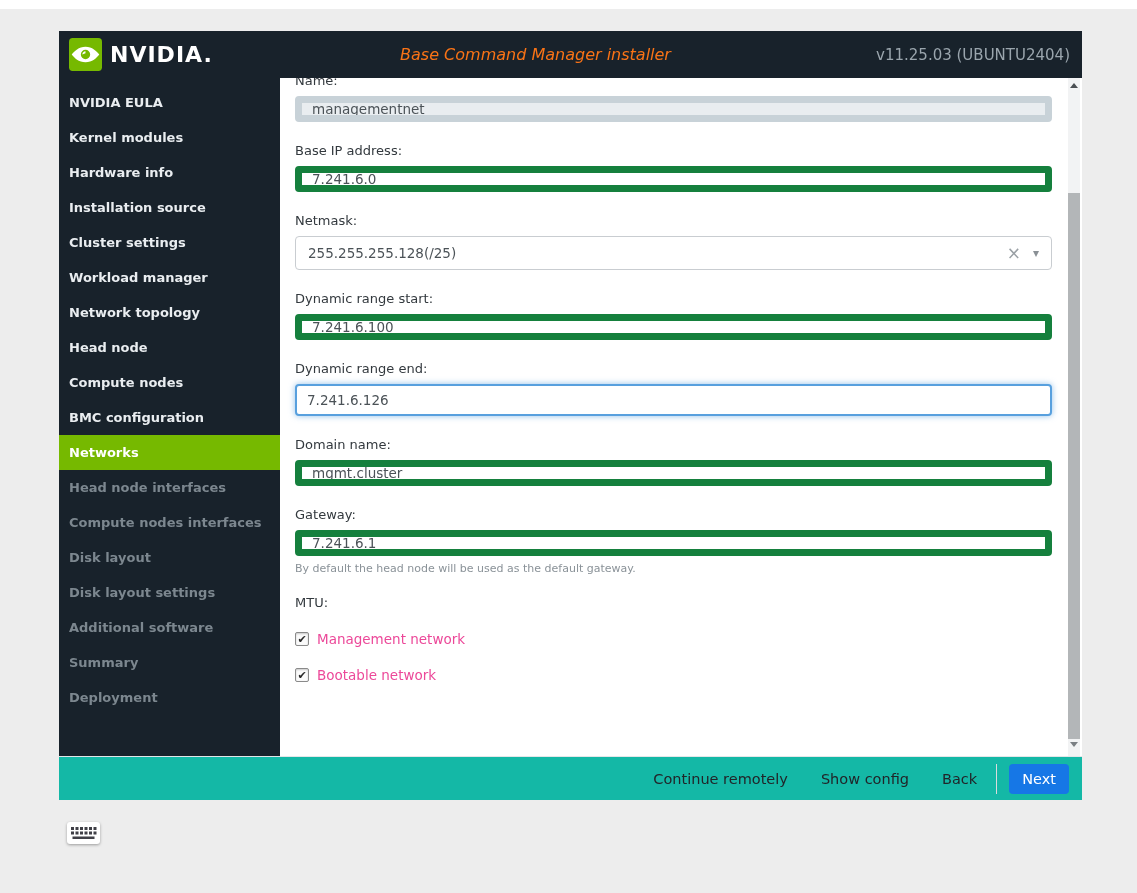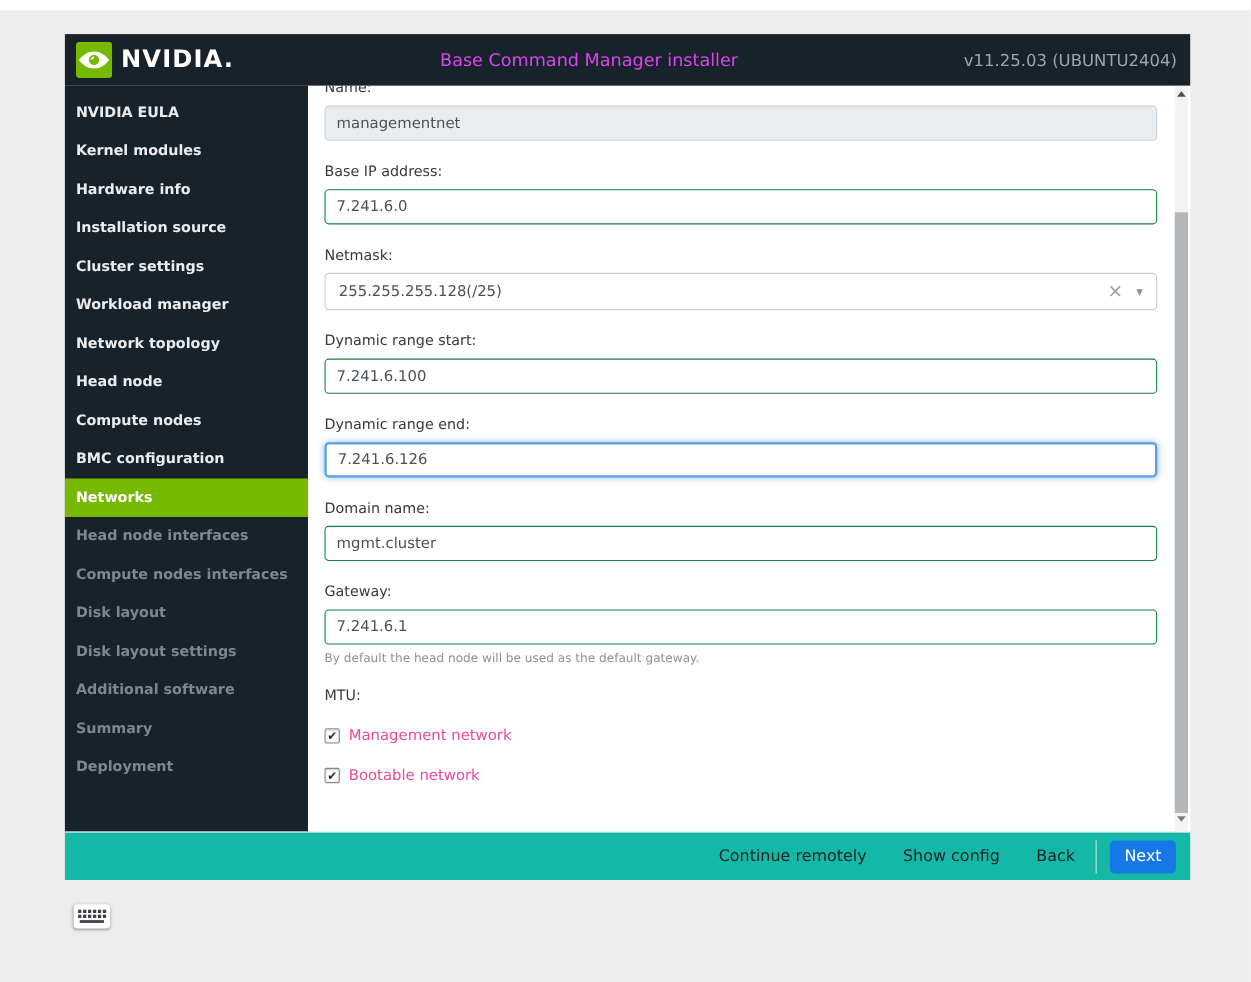--- a/index.html
+++ b/index.html
@@ -20,21 +20,21 @@
   
   .header {
     flex:0 0 47px; background:#18222b; display:flex; align-items:center;
     position:relative; padding:0 12px 0 10px;
   }
   .logo { display:flex; align-items:center; gap:8px; z-index:2; }
   .logo svg { width:33px; height:33px; display:block; }
   .wordmark { color:#ffffff; font-weight:bold; font-size:22px; letter-spacing:1px; }
   .header-title {
     position:absolute; left:160px; right:230px; text-align:center;
-    color:#d946ef; font-size:16px;
+    color:#f97316; font-size:16px;font-style:italic;
   }
   .header-version { margin-left:auto; color:#9aa5ad; font-size:15px; z-index:2; }
 
   
   .main { flex:1 1 auto; display:flex; min-height:0; }
 
   .sidebar {
     flex:0 0 221px; background:#18222b; padding-top:7px; overflow:hidden;
   }
   .nav-item {
@@ -48,22 +48,22 @@
   .content {
     flex:1 1 auto; position:relative; background:#ffffff;
     padding:0 30px 0 15px; overflow:hidden;
   }
 
   
   .field { margin-bottom:21px; }
   .field > label { display:block; font-size:13px; color:#33393e; margin-bottom:8px; }
   .field.first > label { margin-top:-5px; }
   .txt {
-    display:block; width:100%; height:32px;
-    border:1px solid #15803d; border-radius:4px;
+    display:block; width:100%; height:26px;
+    border:7px solid #15803d; border-radius:4px;
     padding:0 10px; font-size:13.5px; color:#4b5257;
     font-family:inherit; background:#ffffff; outline:none;
   }
   .txt.disabled { background:#e9edf0; border-color:#c8d2d8; }
   .txt.focused {
     height:32px; border:2px solid #58a0de;
     box-shadow:0 0 6px rgba(88,160,222,.65);
   }
   .select {
     height:34px; border:1px solid #c9cdd1; border-radius:4px;

